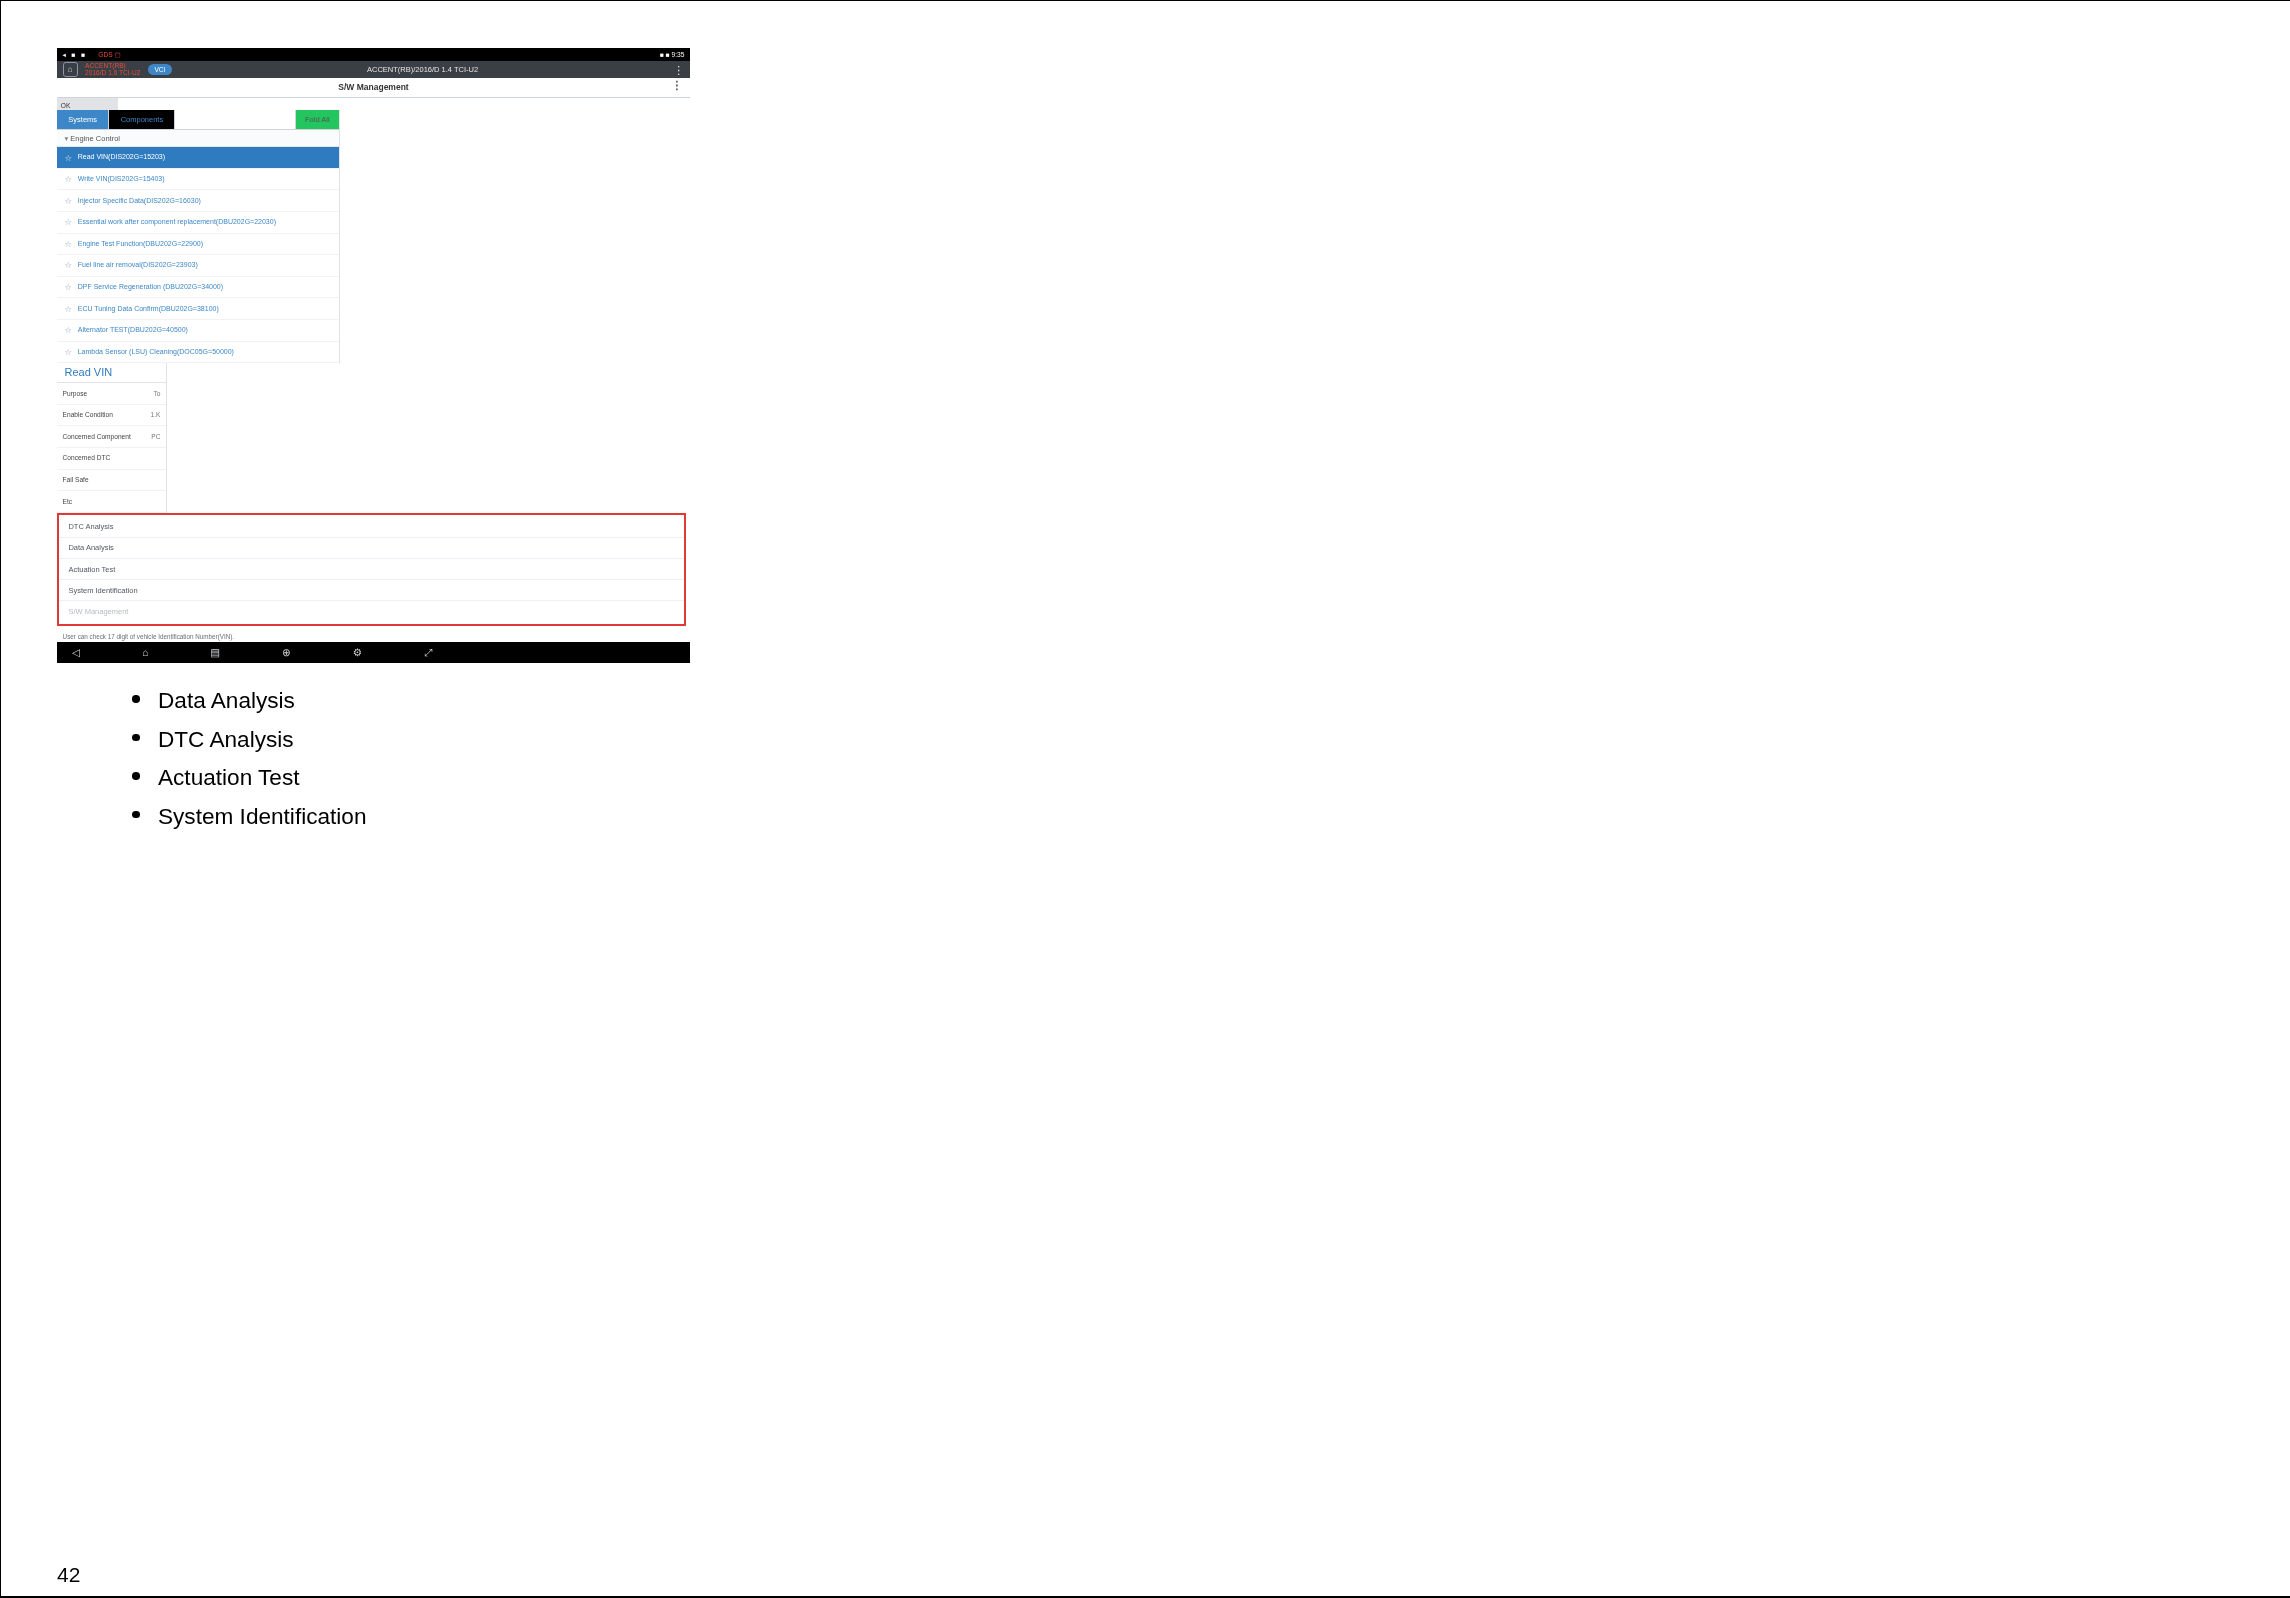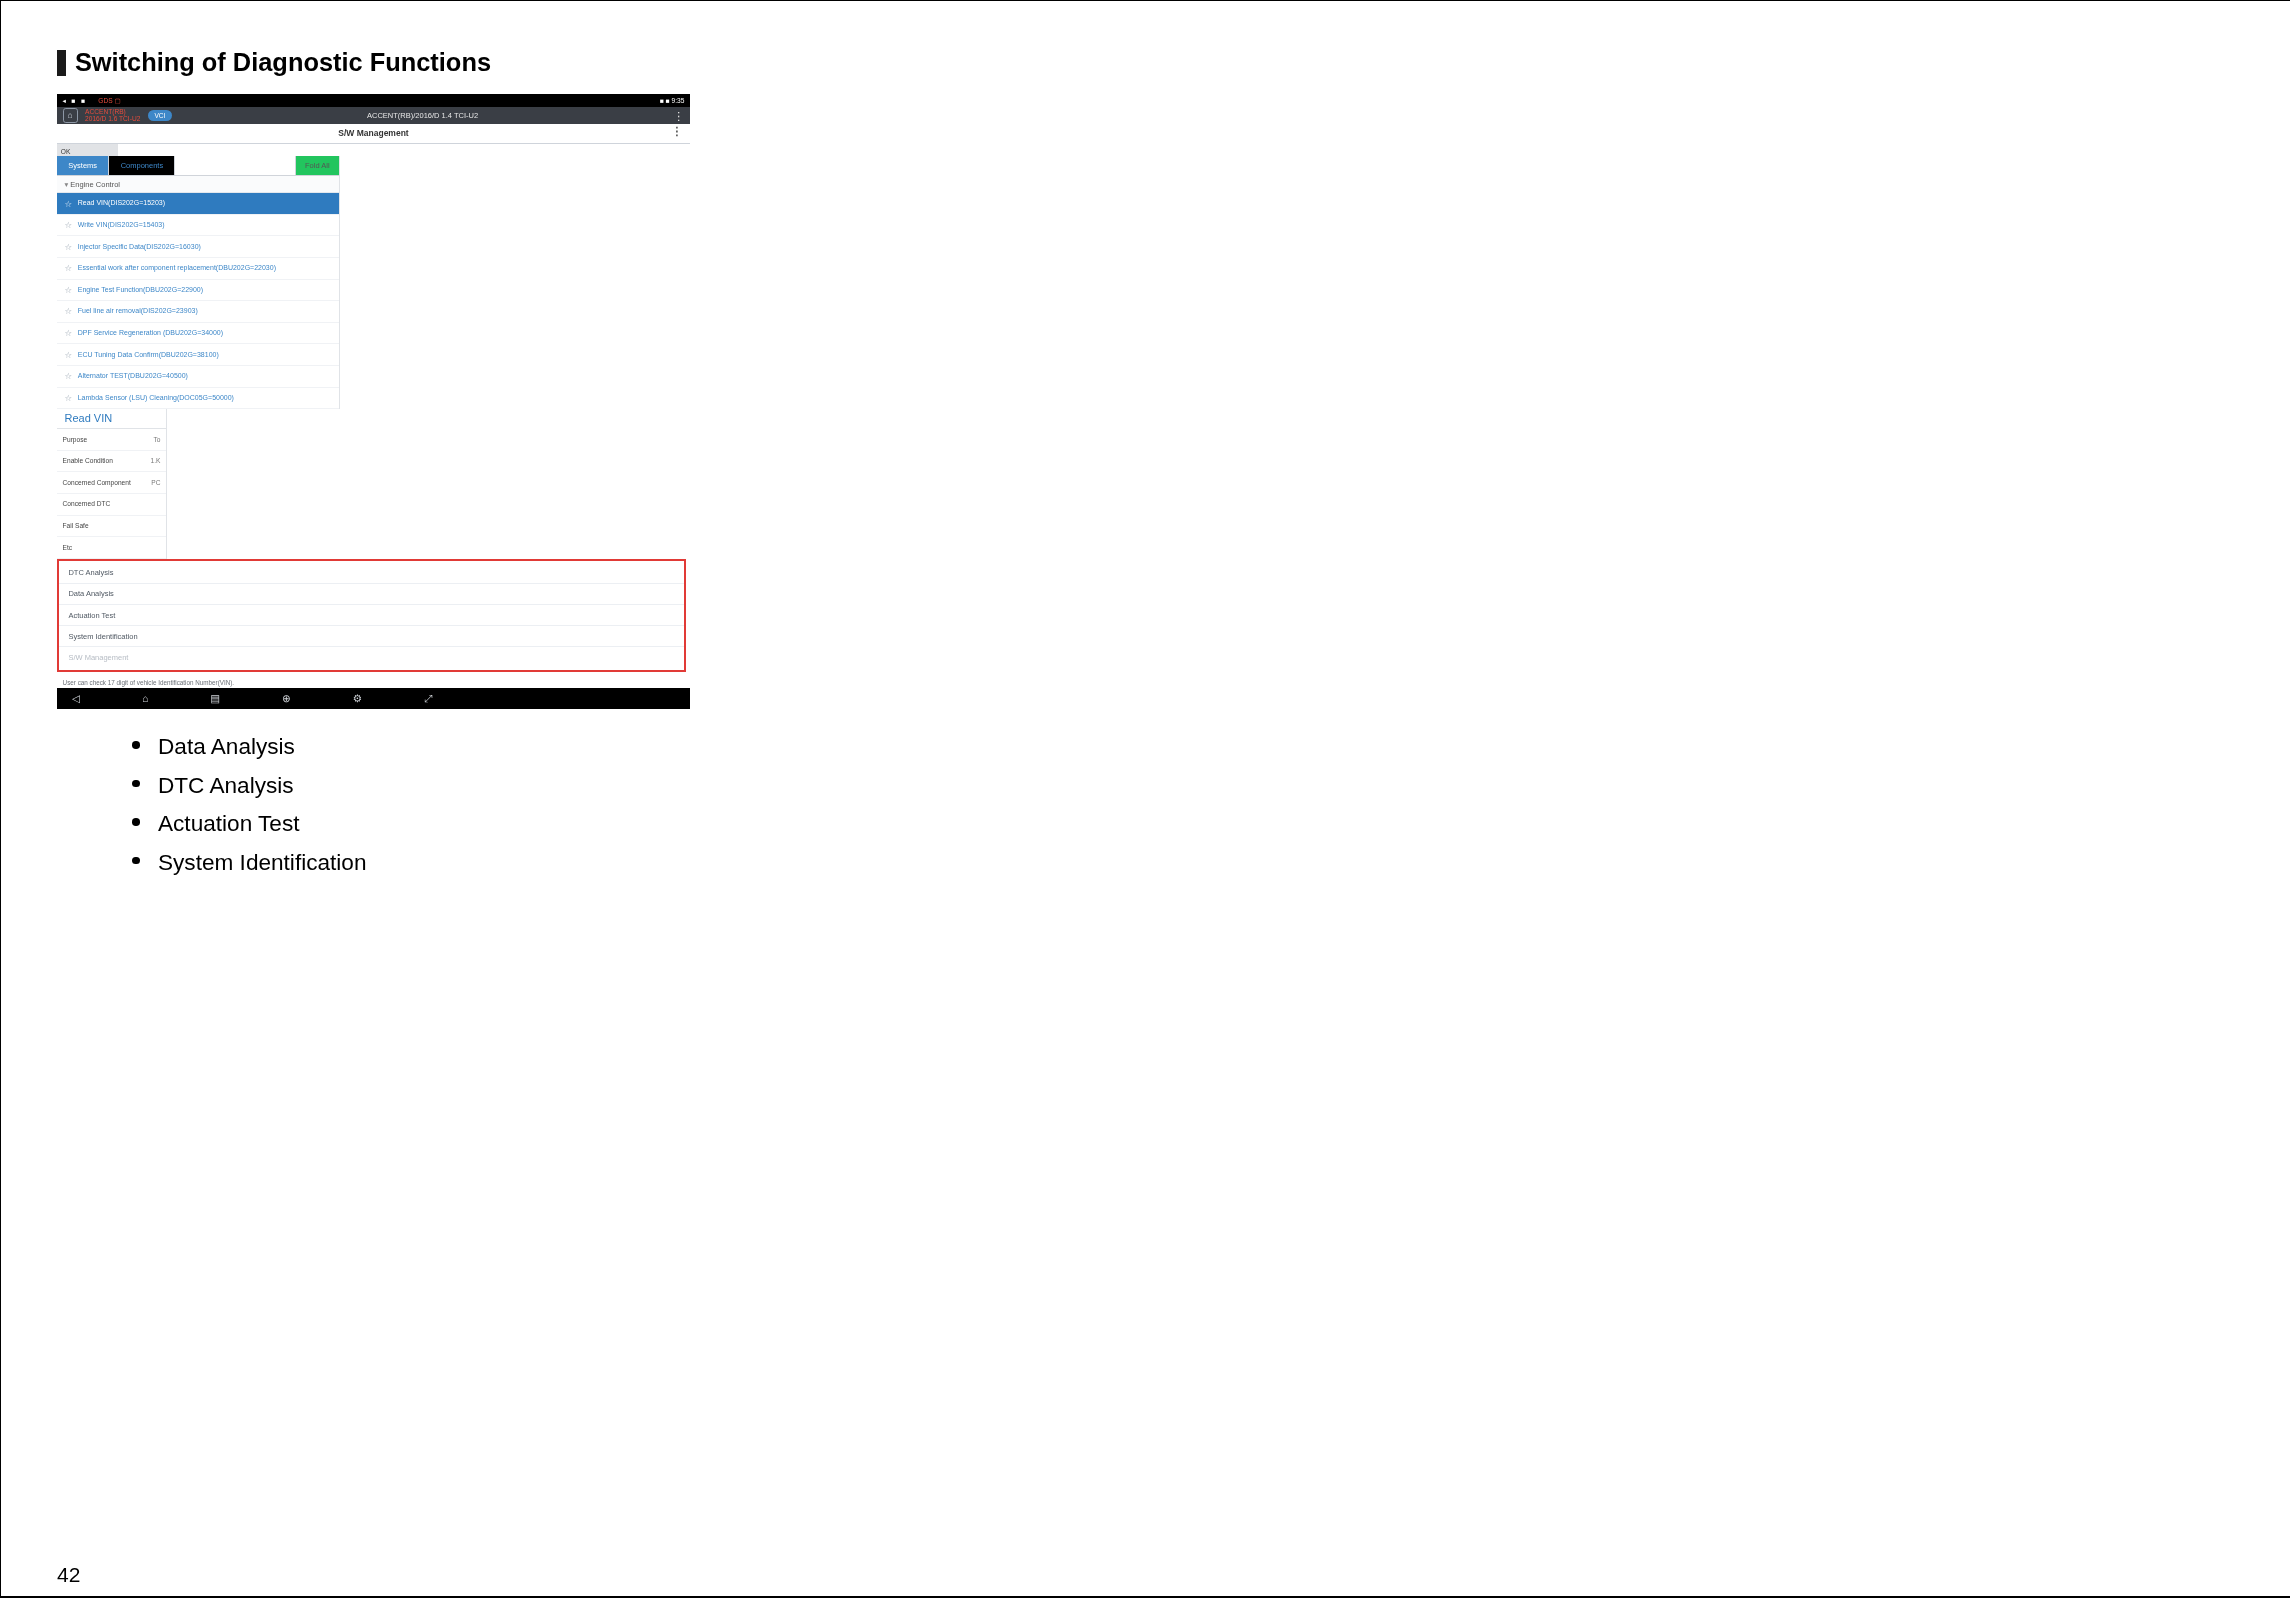--- a/index.html
+++ b/index.html
@@ -176,24 +176,20 @@
     bottom:9.4px;
     font-size:21px;
     color:#000;
   }
 </style>
 </head>
 <body>
 
 <div class="page">
 
-  <div class="section-title">
-    <span class="bar"></span>
-    <span>Switching of Diagnostic Functions</span>
-  </div>
 
 
   <div class="shot">
 
     <div class="statusbar">
       <div class="left">
         <span>◂</span>
         <span>■</span>
         <span>■</span>
         <span style="color:#e74c3c;margin-left:7.5px">GDS ▢</span>

